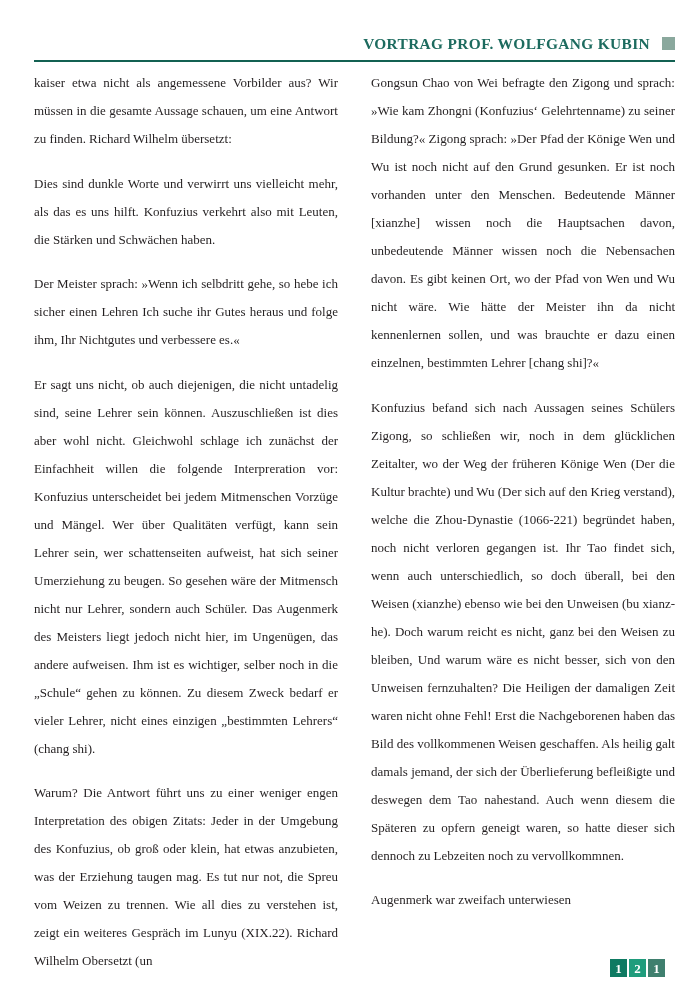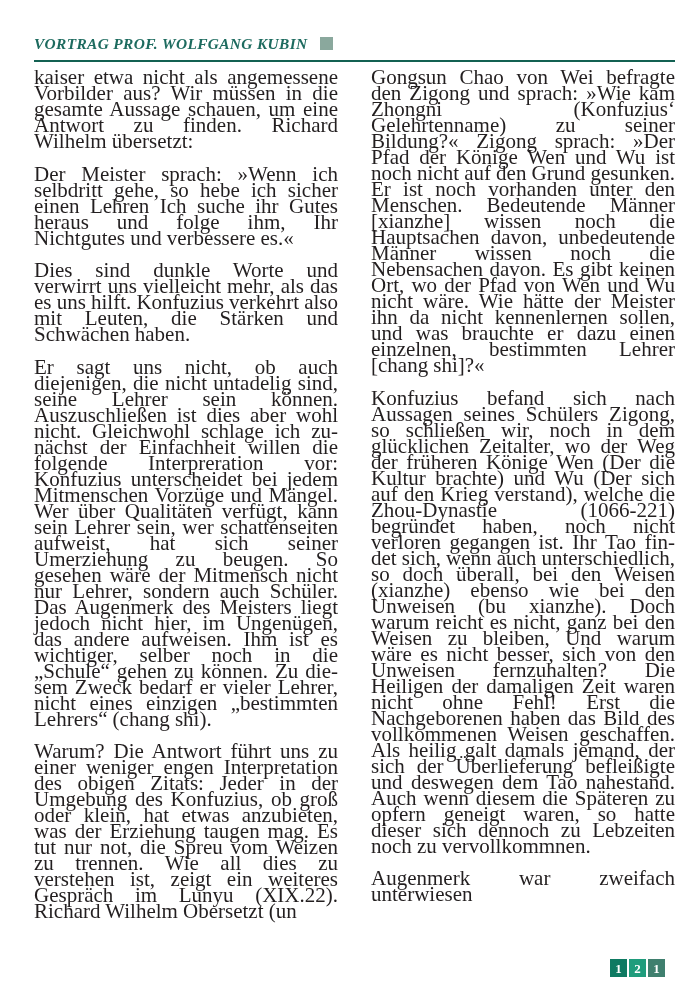--- a/index.html
+++ b/index.html
@@ -26,22 +26,22 @@
 
   
   .running-head {
     position: absolute;
     left: 34px;
     top: 32px;
     width: 641px;
     height: 24px;
     display: flex;
     align-items: center;
+    justify-content: flex-end;
     gap: 12px;
-    font-style: italic;
   }
   .running-head-title {
     font-family: "Liberation Serif", "DejaVu Serif", serif;
     font-weight: bold;
     font-size: 15.4px;
     letter-spacing: 0.35px;
     color: #1d6b5f;
     text-transform: uppercase;
     white-space: nowrap;
   }
@@ -71,22 +71,22 @@
     height: 875px;
     display: flex;
     gap: 33px;
   }
   .column {
     width: 304px;
     flex: none;
   }
   .column p {
     margin: 0 0 16.5px 0;
-    font-size: 21px;
-    line-height: 16px;
+    font-size: 13px;
+    line-height: 28px;
     text-align: justify;
     text-justify: inter-word;
     hyphens: manual;
     -webkit-hyphens: manual;
     word-spacing: -0.1px;
   }
   .column p:last-child {
     margin-bottom: 4px;
   }
 
@@ -123,22 +123,22 @@
     <span class="running-head-title">Vortrag Prof. Wolfgang Kubin</span>
     <span class="head-marker"></span>
   </div>
 
   <div class="head-rule"></div>
 
   <div class="body-columns">
 
     <div class="column">
       <p>kaiser etwa nicht als angemessene Vor­bilder aus? Wir müssen in die gesamte Aussage schauen, um eine Antwort zu finden. Richard Wilhelm übersetzt:</p>
+      <p>Dies sind dunkle Worte und verwirrt uns vielleicht mehr, als das es uns hilft. Kon­fuzius verkehrt also mit Leuten, die Stär­ken und Schwächen haben.</p>
       <p>Der Meister sprach: »Wenn ich selbdritt gehe, so hebe ich sicher einen Lehren Ich suche ihr Gutes heraus und folge ihm, Ihr Nichtgutes und verbessere es.«</p>
-      <p>Dies sind dunkle Worte und verwirrt uns vielleicht mehr, als das es uns hilft. Kon­fuzius verkehrt also mit Leuten, die Stär­ken und Schwächen haben.</p>
       <p>Er sagt uns nicht, ob auch diejenigen, die nicht untadelig sind, seine Lehrer sein können. Auszuschließen ist dies aber wohl nicht. Gleichwohl schlage ich zu­nächst der Einfachheit willen die folgen­de Interpreration vor: Konfuzius unter­scheidet bei jedem Mitmenschen Vorzüge und Mängel. Wer über Qualitäten verfügt, kann sein Lehrer sein, wer schattenseiten aufweist, hat sich seiner Umerziehung zu beugen. So gesehen wäre der Mitmensch nicht nur Lehrer, sondern auch Schüler. Das Augenmerk des Meisters liegt jedoch nicht hier, im Ungenügen, das andere auf­weisen. Ihm ist es wichtiger, selber noch in die „Schule“ gehen zu können. Zu die­sem Zweck bedarf er vieler Lehrer, nicht eines einzigen „bestimmten Lehrers“ (chang shi).</p>
       <p>Warum? Die Antwort führt uns zu einer weniger engen Interpretation des obi­gen Zitats: Jeder in der Umgebung des Konfuzius, ob groß oder klein, hat etwas anzubieten, was der Erziehung taugen mag. Es tut nur not, die Spreu vom Wei­zen zu trennen. Wie all dies zu verstehen ist, zeigt ein weiteres Gespräch im Lunyu (XIX.22). Richard Wilhelm Obersetzt (un­</p>
     </div>
 
     <div class="column">
       <p>Gongsun Chao von Wei befragte den Zi­gong und sprach: »Wie kam Zhongni (Konfuzius‘ Gelehrtenname) zu seiner Bildung?« Zigong sprach: »Der Pfad der Könige Wen und Wu ist noch nicht auf den Grund gesunken. Er ist noch vor­handen unter den Menschen. Bedeuten­de Männer [xianzhe] wissen noch die Hauptsachen davon, unbedeutende Män­ner wissen noch die Nebensachen davon. Es gibt keinen Ort, wo der Pfad von Wen und Wu nicht wäre. Wie hätte der Meis­ter ihn da nicht kennenlernen sollen, und was brauchte er dazu einen einzelnen, bestimmten Lehrer [chang shi]?«</p>
       <p>Konfuzius befand sich nach Aussagen seines Schülers Zigong, so schließen wir, noch in dem glücklichen Zeitalter, wo der Weg der früheren Könige Wen (Der die Kultur brachte) und Wu (Der sich auf den Krieg verstand), welche die Zhou-Dynas­tie (1066-221) begründet haben, noch nicht verloren gegangen ist. Ihr Tao fin­det sich, wenn auch unterschiedlich, so doch überall, bei den Weisen (xianzhe) ebenso wie bei den Unweisen (bu xianz­he). Doch warum reicht es nicht, ganz bei den Weisen zu bleiben, Und warum wäre es nicht besser, sich von den Unweisen fernzuhalten? Die Heiligen der damali­gen Zeit waren nicht ohne Fehl! Erst die Nachgeborenen haben das Bild des voll­kommenen Weisen geschaffen. Als heilig galt damals jemand, der sich der Über­lieferung befleißigte und deswegen dem Tao nahestand. Auch wenn diesem die Späteren zu opfern geneigt waren, so hat­te dieser sich dennoch zu Lebzeiten noch zu vervollkommnen.</p>
       <p>Augenmerk war zweifach unterwiesen</p>
     </div>
 

